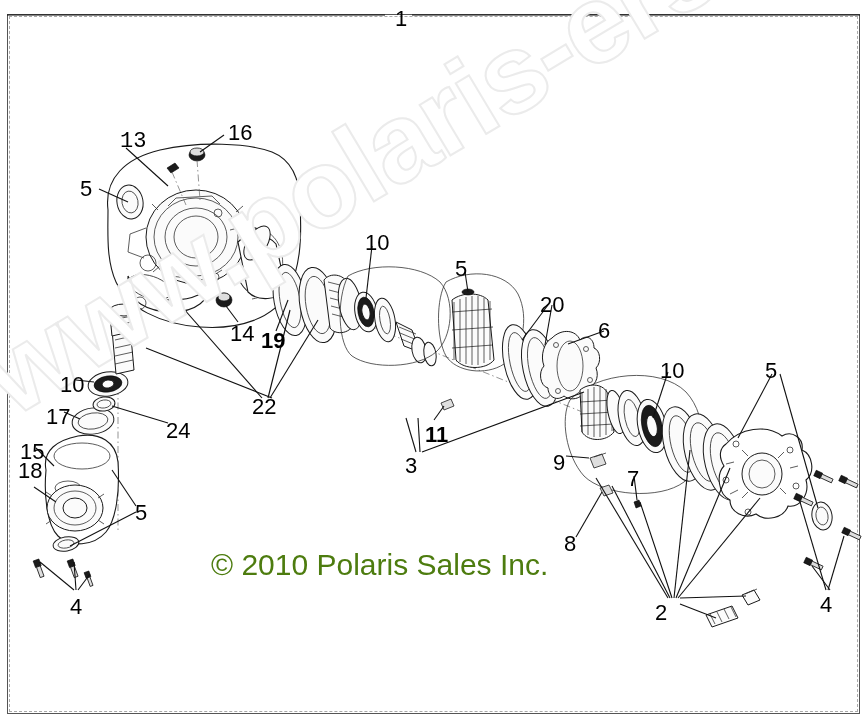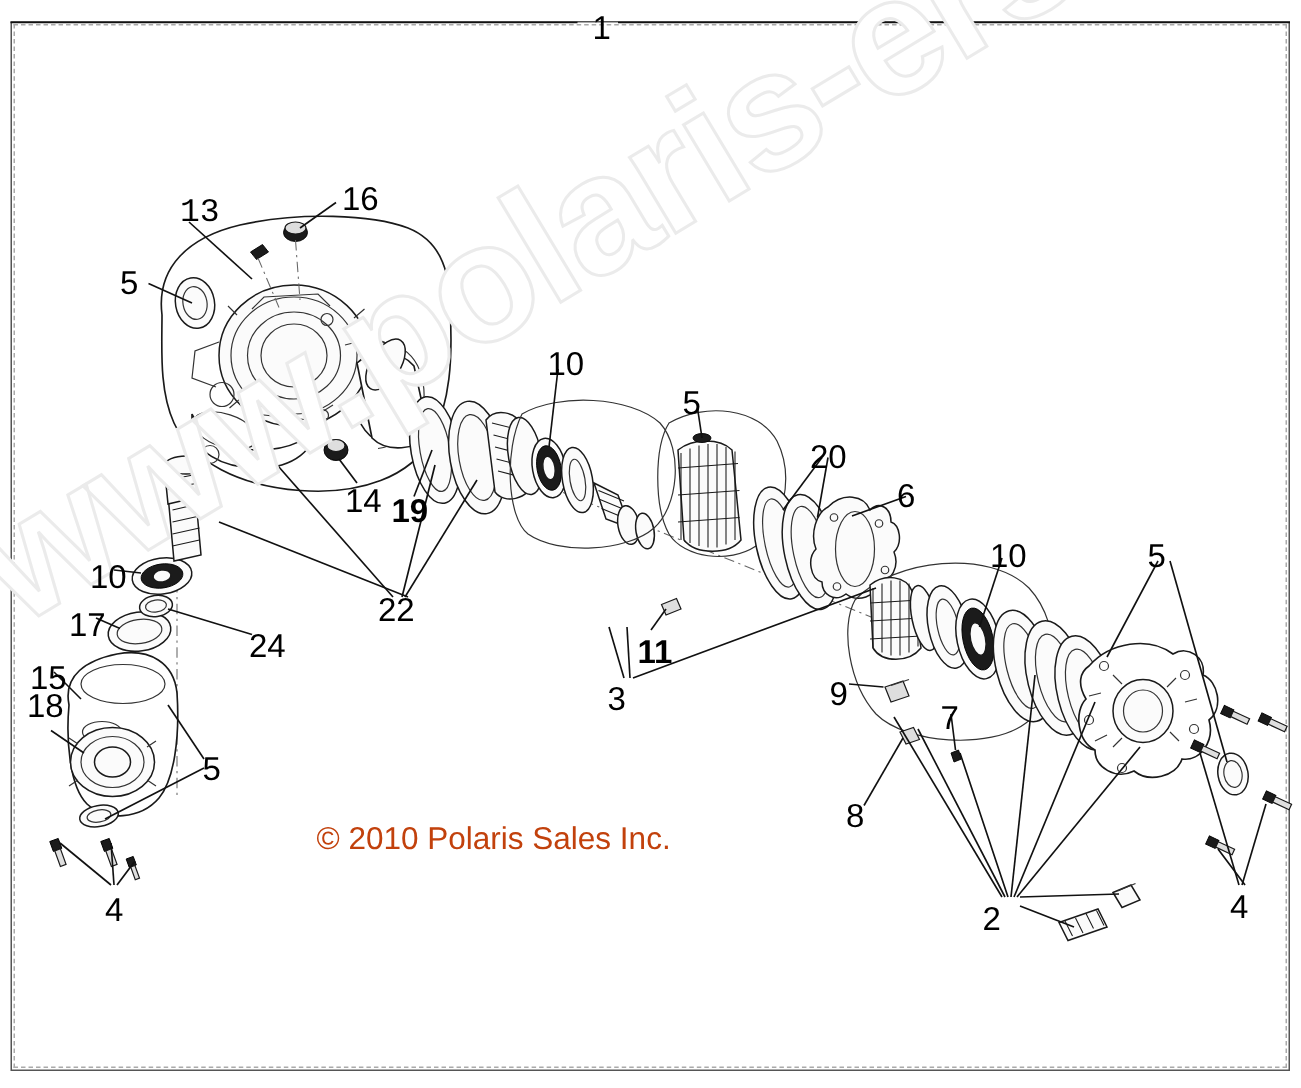--- a/index.html
+++ b/index.html
@@ -19,22 +19,22 @@
   .wm-text{position:absolute;left:-40px;top:330px;width:1100px;
       transform:rotate(-31deg);transform-origin:0 0;
       font-size:112px;font-weight:bold;letter-spacing:-2px;
       color:#ffffff;
       -webkit-text-stroke:2px #ebebeb;
       text-shadow:0 0 0 #ebebeb;
       white-space:nowrap;
       font-family:"Liberation Sans","DejaVu Sans",sans-serif;}
 
   
-  .copyright{position:absolute;left:211px;top:548px;font-size:21px;
-      color:#c2410c;white-space:nowrap;letter-spacing:0px;}
+  .copyright{position:absolute;left:211px;top:548px;font-size:30px;
+      color:#4d7c0f;white-space:nowrap;letter-spacing:0px;}
 
   
   .lbl{position:absolute;font-size:22px;color:#000;line-height:1;
        white-space:nowrap;}
 
   
   svg.art{position:absolute;left:0;top:0;width:867px;height:725px;}
   svg.art .thin{stroke:#333;stroke-width:0.8;fill:none;}
   svg.art .lead{stroke:#111;stroke-width:1.1;fill:none;}
   svg.art .ctr{stroke:#666;stroke-width:0.7;fill:none;stroke-dasharray:7 3 1.5 3;}

